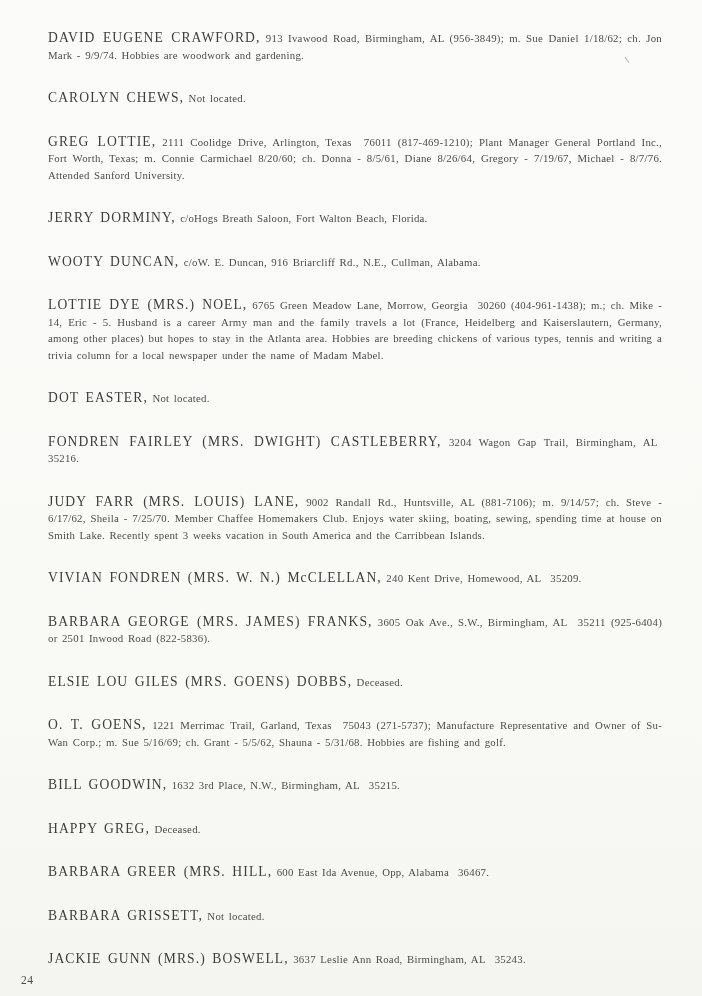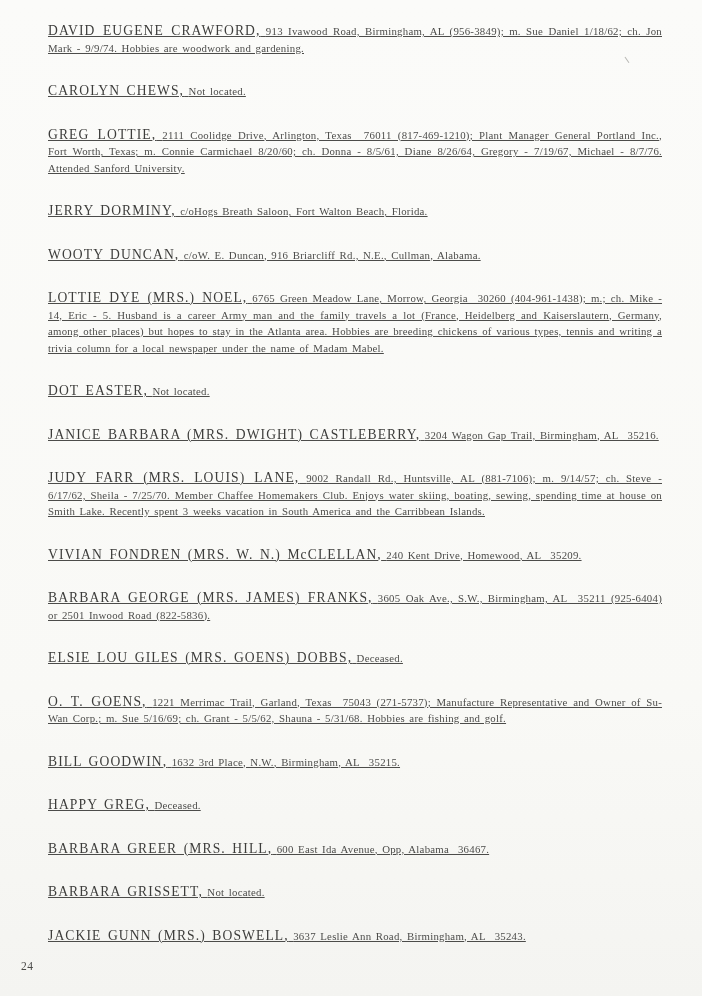--- a/index.html
+++ b/index.html
@@ -15,39 +15,38 @@
     box-sizing: border-box;
     padding: 22px 40px 0 48px;
     overflow: hidden;
     font-family: "Liberation Serif", "DejaVu Serif", serif;
     color: #444442;
   }
   .entries {
     width: 614px;
   }
   .entry {
-    margin: 1px 0 27px 0;
+    margin: 8px 0 27px 0;
     text-align: justify;
     font-size: 10.8px;
     line-height: 16.5px;
     letter-spacing: 0.25px;
     word-spacing: 1.5px;
     color: #4c4c4a;
-    text-decoration: underline;
   }
   .entry-name {
     font-size: 13.6px;
     letter-spacing: 1.1px;
     word-spacing: 2px;
     color: #3d3d3b;
   }
   .page-number {
     position: absolute;
     left: 21px;
-    bottom: 24px;
+    bottom: 10px;
     font-size: 11.5px;
     letter-spacing: 0.5px;
     color: #4a4a48;
   }
   .scan-artifact {
     position: absolute;
     left: 626px;
     top: 55px;
     width: 5px;
     height: 7px;
@@ -69,21 +68,21 @@
 
   <p class="entry"><span class="entry-name">JERRY DORMINY,</span> <span class="entry-details">c/oHogs Breath Saloon, Fort Walton Beach, Florida.</span></p>
 
   <p class="entry"><span class="entry-name">WOOTY DUNCAN,</span> <span class="entry-details">c/oW. E. Duncan, 916 Briarcliff Rd., N.E., Cullman, Alabama.</span></p>
 
   <p class="entry"><span class="entry-name">LOTTIE DYE (MRS.) NOEL,</span> <span class="entry-details">6765 Green Meadow Lane, Morrow, Georgia&nbsp; 30260 (404-961-1438); m.; ch. Mike - 14, Eric - 5. Husband is a career Army man and the family travels a lot (France, Heidelberg and Kaiserslautern, Germany, among other places) but hopes to stay in the Atlanta area. Hobbies are breeding chickens of various types, tennis and writing a trivia column for a local newspaper under the name of Madam Mabel.</span></p>
 
   <p class="entry"><span class="entry-name">DOT EASTER,</span> <span class="entry-details">Not located.</span></p>
 
 
-  <p class="entry"><span class="entry-name">JANICE BARBARA (MRS. DWIGHT) CASTLEBERRY,</span> <span class="entry-details">3204 Wagon Gap Trail, Birmingham, AL&nbsp; 35216.</span></p>
+  <p class="entry"><span class="entry-name">FONDREN FAIRLEY (MRS. DWIGHT) CASTLEBERRY,</span> <span class="entry-details">3204 Wagon Gap Trail, Birmingham, AL&nbsp; 35216.</span></p>
 
   <p class="entry"><span class="entry-name">JUDY FARR (MRS. LOUIS) LANE,</span> <span class="entry-details">9002 Randall Rd., Huntsville, AL (881-7106); m. 9/14/57; ch. Steve - 6/17/62, Sheila - 7/25/70. Member Chaffee Homemakers Club. Enjoys water skiing, boating, sewing, spending time at house on Smith Lake. Recently spent 3 weeks vacation in South America and the Carribbean Islands.</span></p>
 
   <p class="entry"><span class="entry-name">VIVIAN FONDREN (MRS. W. N.) McCLELLAN,</span> <span class="entry-details">240 Kent Drive, Homewood, AL&nbsp; 35209.</span></p>
 
   <p class="entry"><span class="entry-name">BARBARA GEORGE (MRS. JAMES) FRANKS,</span> <span class="entry-details">3605 Oak Ave., S.W., Birmingham, AL&nbsp; 35211 (925-6404) or 2501 Inwood Road (822-5836).</span></p>
 
   <p class="entry"><span class="entry-name">ELSIE LOU GILES (MRS. GOENS) DOBBS,</span> <span class="entry-details">Deceased.</span></p>
 
   <p class="entry"><span class="entry-name">O. T. GOENS,</span> <span class="entry-details">1221 Merrimac Trail, Garland, Texas&nbsp; 75043 (271-5737); Manufacture Representative and Owner of Su-Wan Corp.; m. Sue 5/16/69; ch. Grant - 5/5/62, Shauna - 5/31/68. Hobbies are fishing and golf.</span></p>

